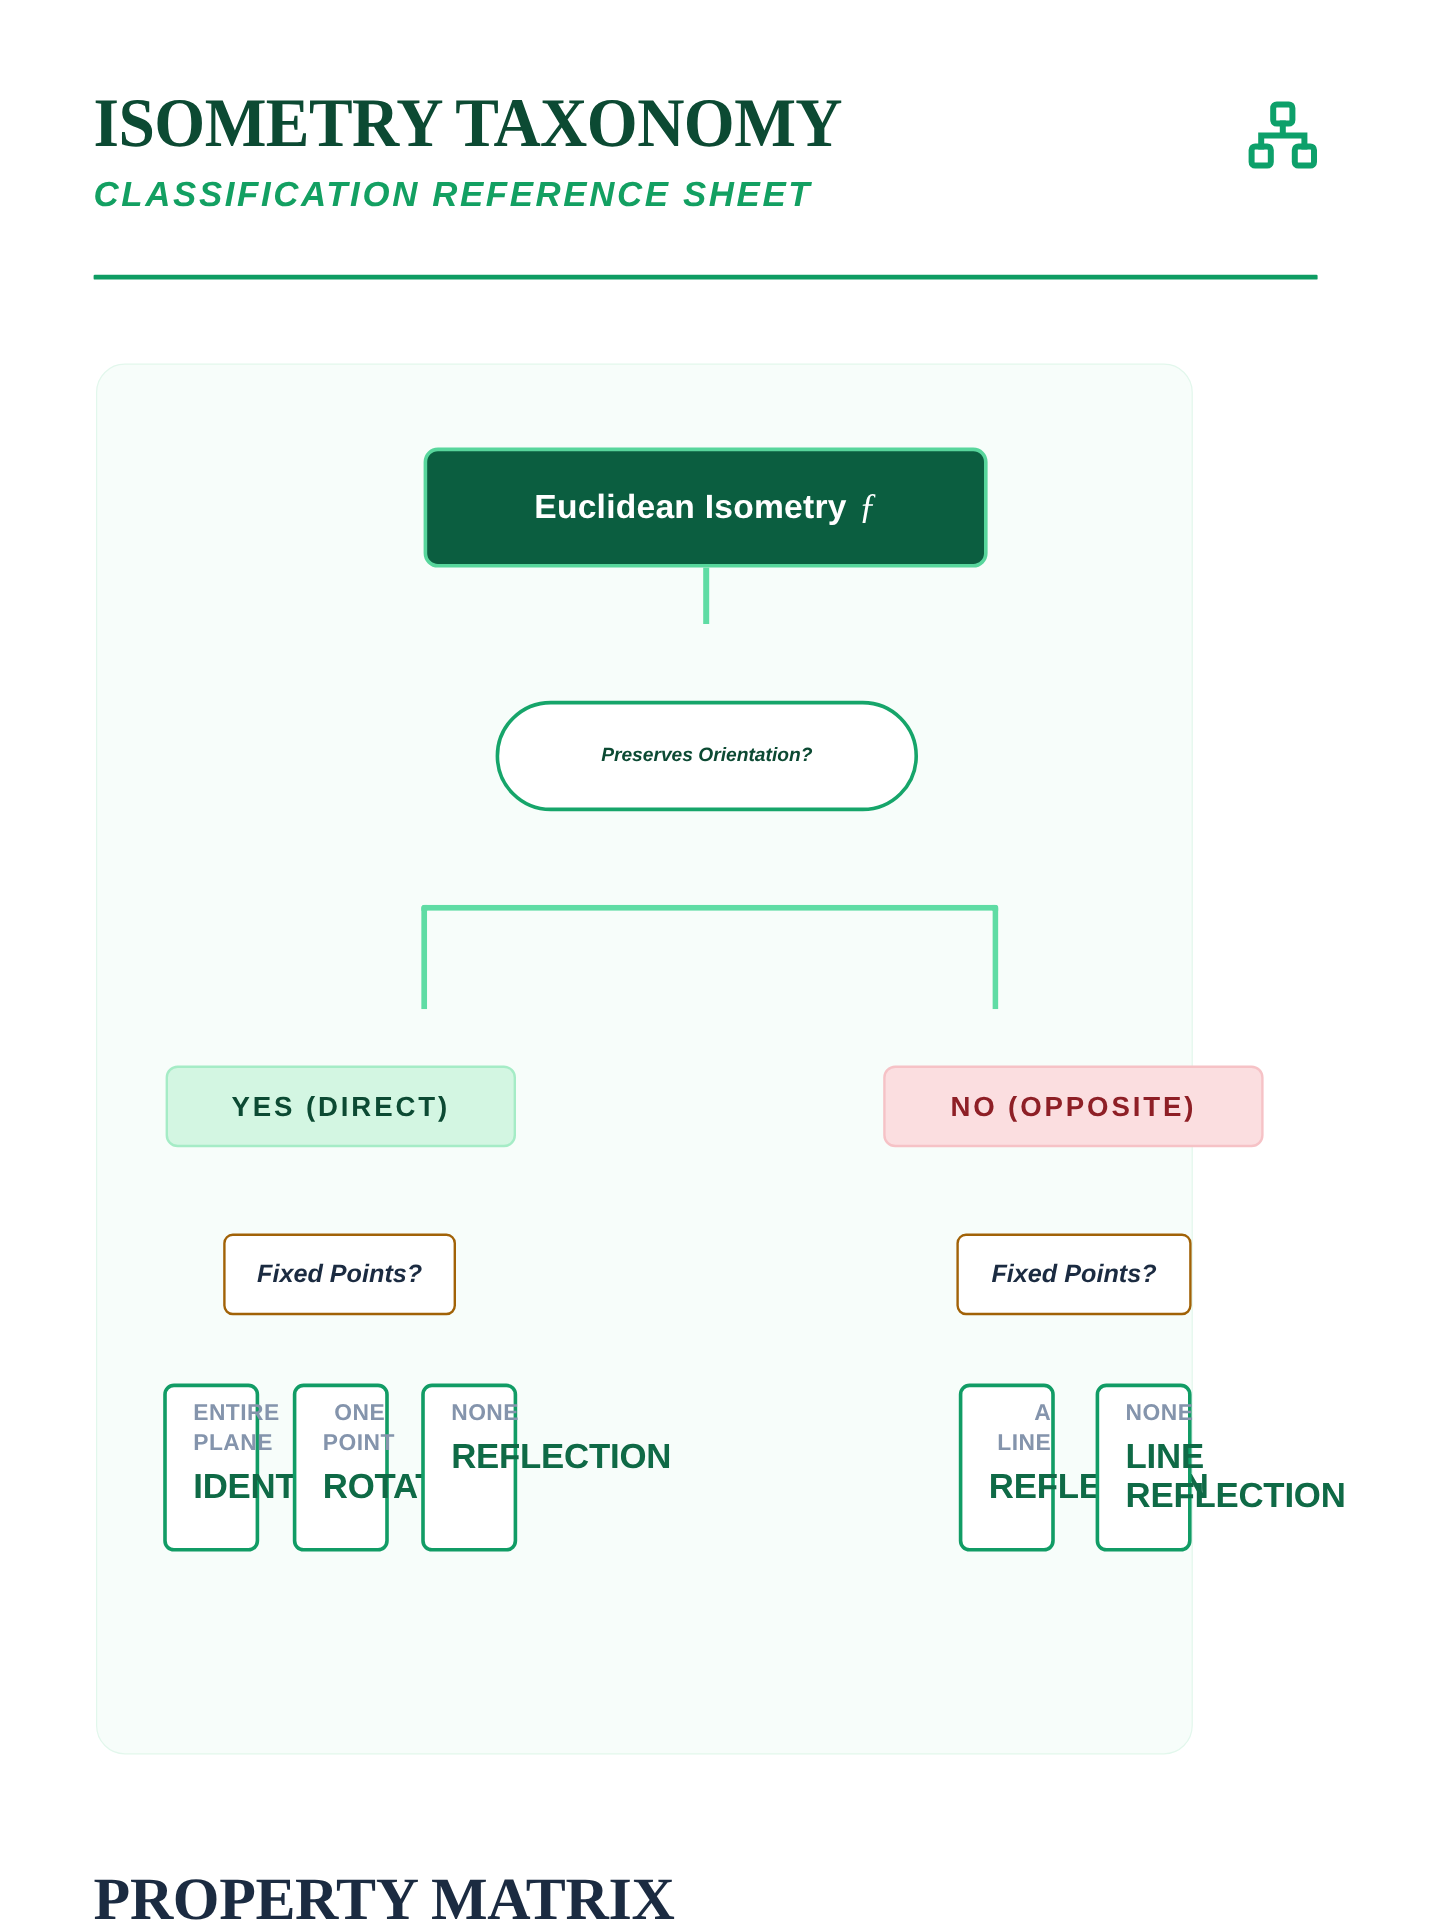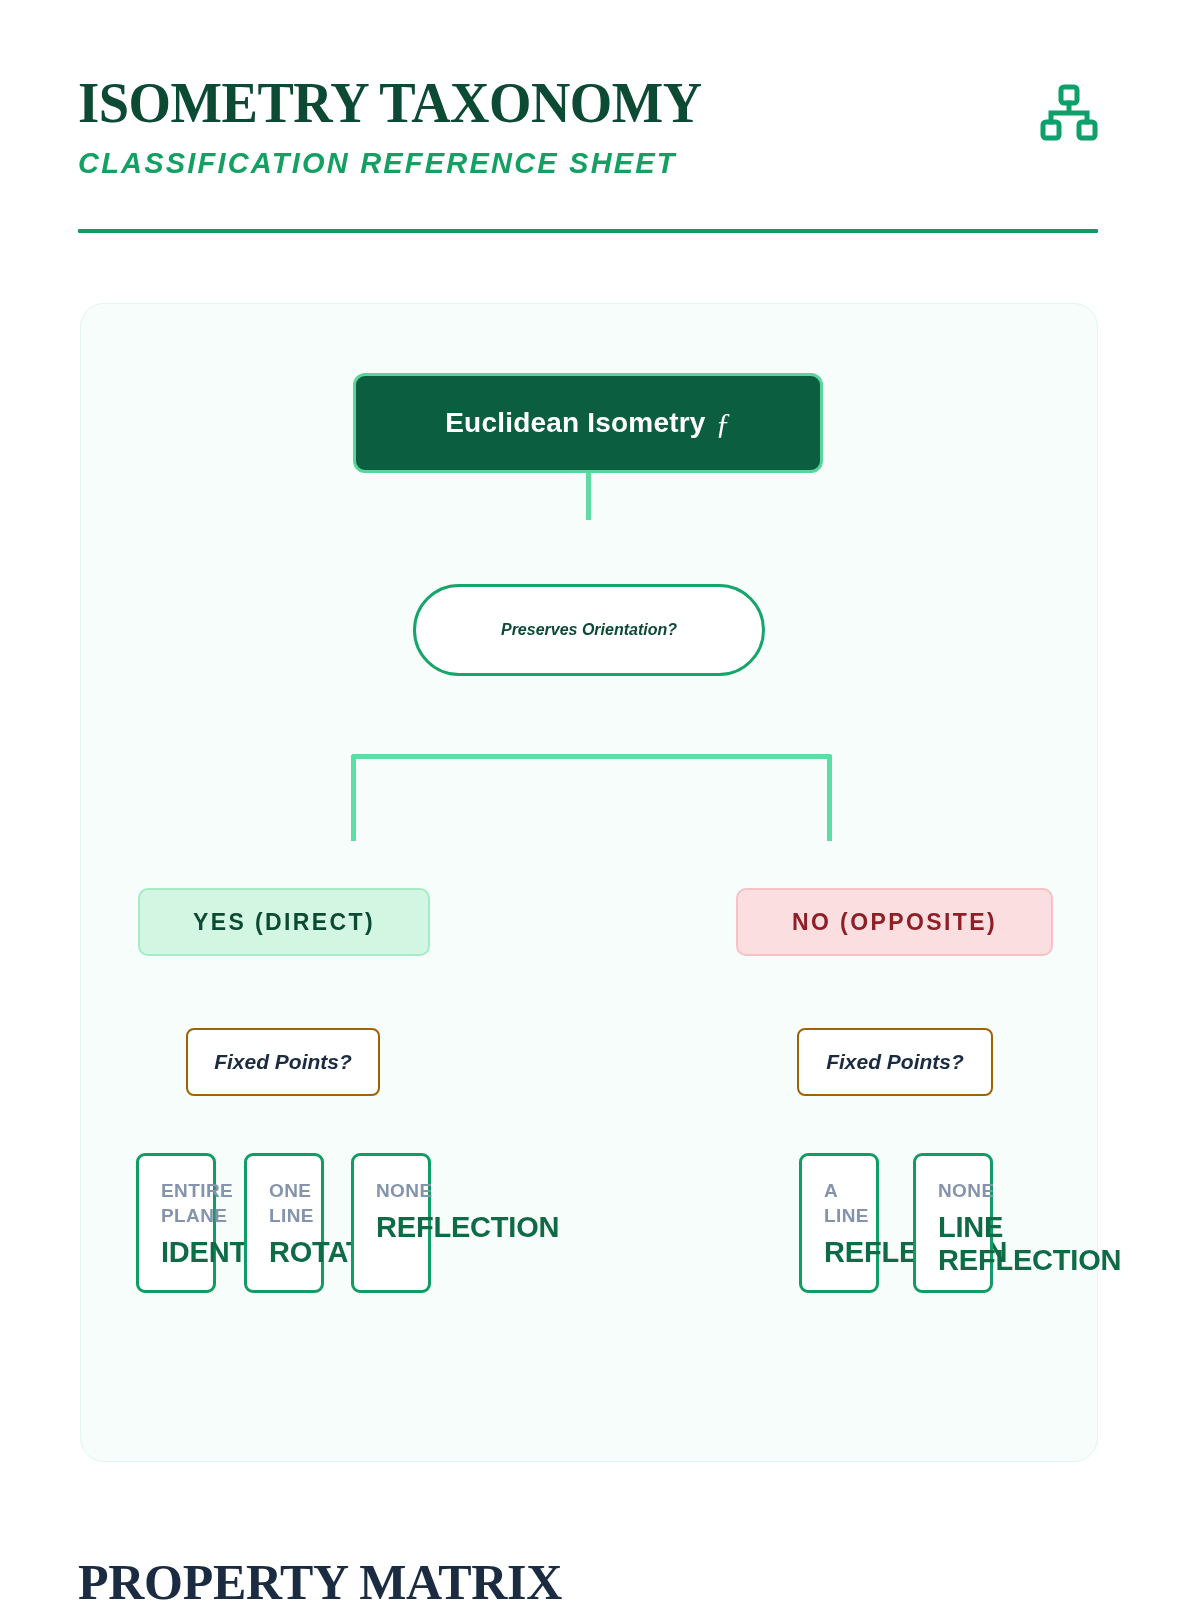--- a/index.html
+++ b/index.html
@@ -62,26 +62,27 @@
     height: 4px;
     background: #0e9c63;
     border-radius: 1px;
   }
 
   
   .flow-card {
     position: absolute;
     left: 80px;
     top: 303px;
-    width: 1018px;
+    width: 914px;
     height: 1159px;
     background: #f7fdfa;
     border: 1.5px solid #e2f7ec;
     border-radius: 24px;
     box-sizing: border-box;
+    text-align: right;
   }
 
   
   .root-node {
     position: absolute;
     left: 272px;
     top: 69px;
     width: 470px;
     height: 100px;
     background: #0b5e40;
@@ -197,21 +198,21 @@
   
   .leaf {
     position: absolute;
     top: 849px;
     width: 80px;
     height: 140px;
     background: #ffffff;
     border: 3px solid #119c65;
     border-radius: 9px;
     box-sizing: border-box;
-    padding: 22px 0 0 22px;
+    padding: 9px 0 0 22px;
   }
   .leaf-cond {
     color: #8494ac;
     font-size: 19px;
     font-weight: bold;
     line-height: 25px;
     letter-spacing: 0.4px;
     white-space: pre-line;
   }
   .leaf-name {
@@ -290,21 +291,21 @@
     <span>Fixed Points?</span>
   </div>
 
   <div class="leaf leaf-identity">
     <div class="leaf-cond">ENTIRE
 PLANE</div>
     <div class="leaf-name">IDENTITY</div>
   </div>
   <div class="leaf leaf-rotation">
     <div class="leaf-cond">ONE
-LINE</div>
+POINT</div>
     <div class="leaf-name">ROTATION</div>
   </div>
   <div class="leaf leaf-translation">
     <div class="leaf-cond">NONE</div>
     <div class="leaf-name">REFLECTION</div>
   </div>
   <div class="leaf leaf-reflection">
     <div class="leaf-cond">A
 LINE</div>
     <div class="leaf-name">REFLECTION</div>

